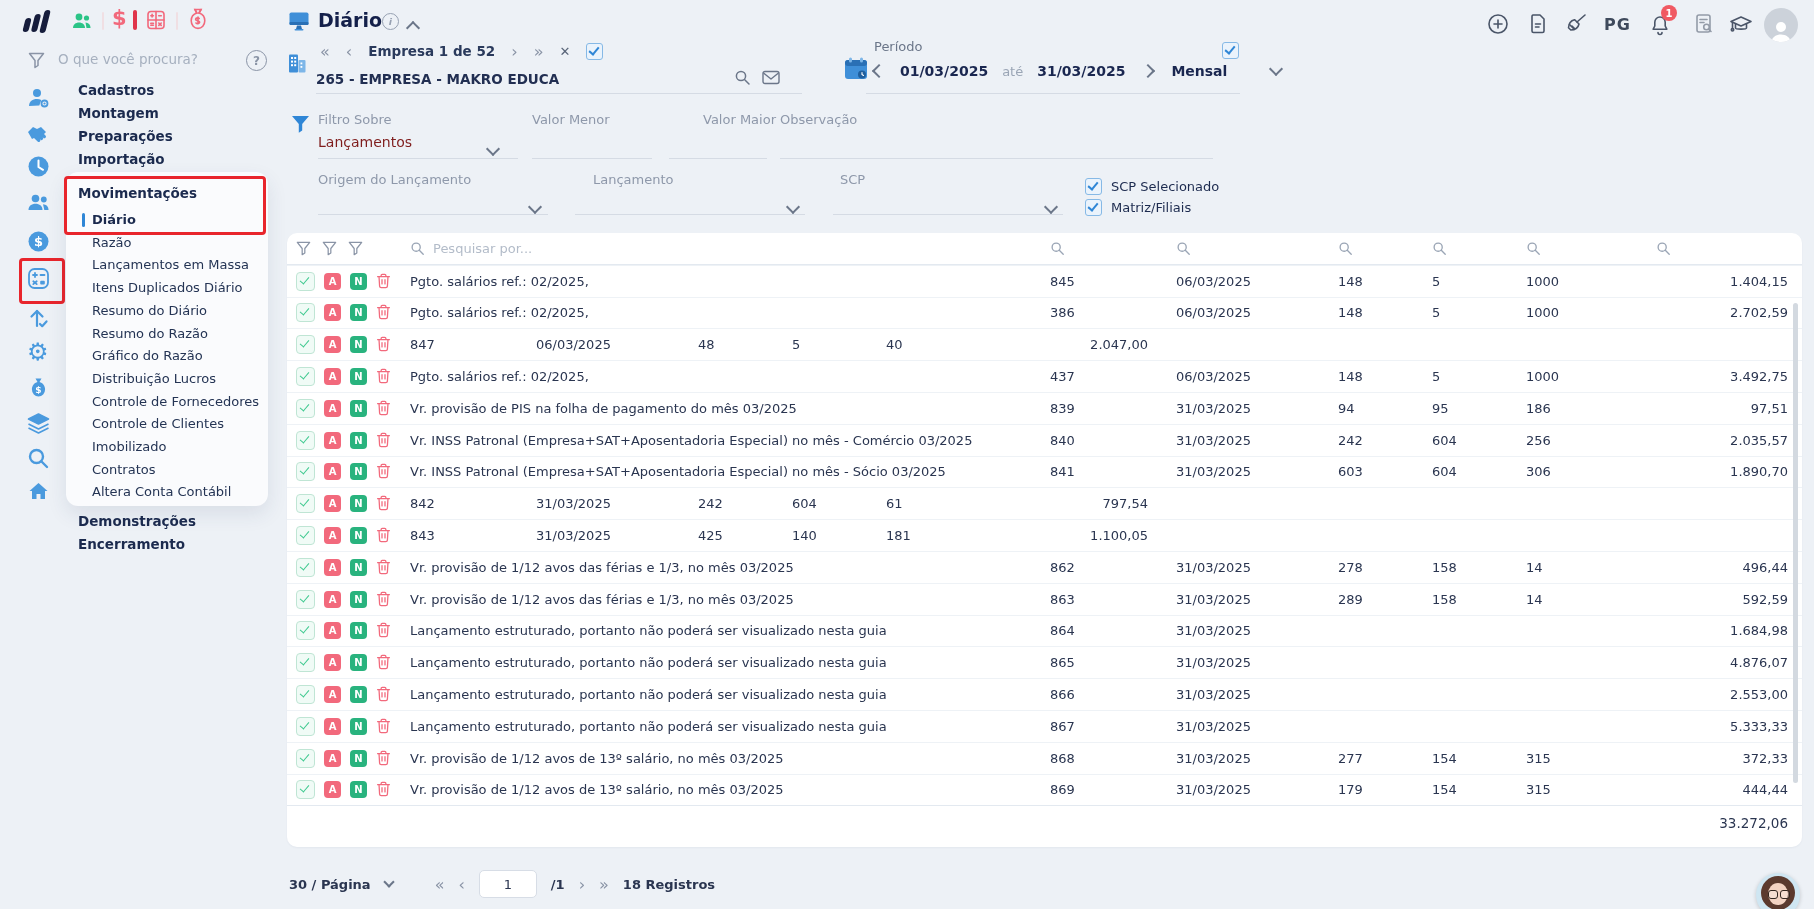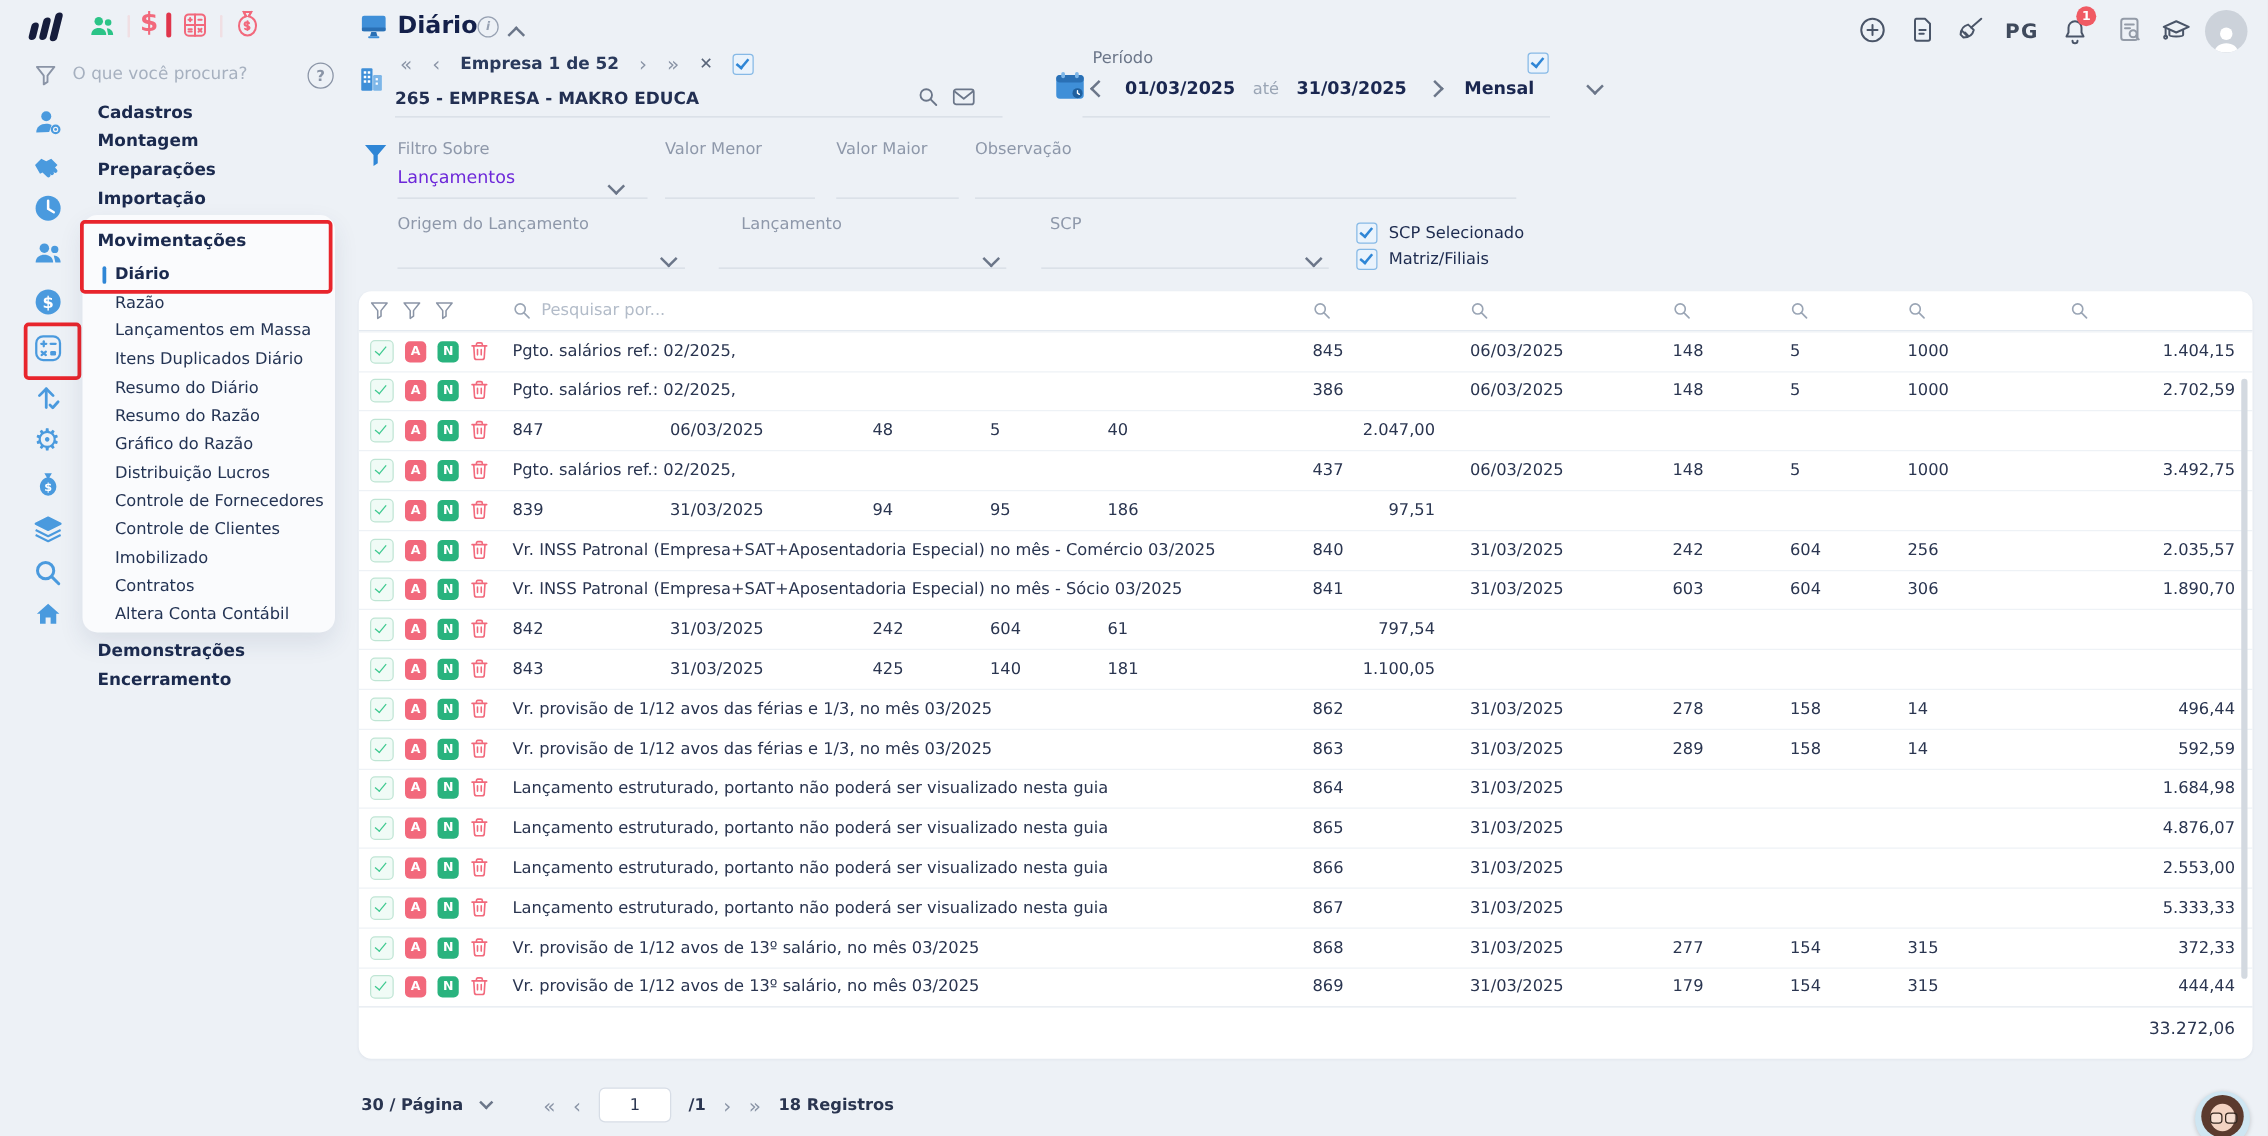--- a/index.html
+++ b/index.html
@@ -50,21 +50,21 @@
   .pager-txt{font-size:13.5px;font-weight:600;color:#2a3a5c;}
   .underline{height:1px;background:#d5dbe4;}
   .cb{width:15px;height:15px;border-radius:3px;background:#eaf3fc;border:1.5px solid #86b9e6;position:relative;cursor:pointer;}
   .cb:after{content:"";position:absolute;left:4px;top:1px;width:4px;height:8px;border-right:2px solid #2f86d6;border-bottom:2px solid #2f86d6;transform:rotate(40deg);}
   .date-txt{font-size:14px;font-weight:600;color:#1a2750;}
   .gray-txt{font-size:13px;color:#9aa5b5;}
   .plabel{font-size:13px;color:#6b7689;}
 
   
   .flabel{font-size:13px;color:#8e98aa;}
-  .fvalue{font-size:14px;font-weight:500;color:#6d28d9;}
+  .fvalue{font-size:14px;font-weight:500;color:#7f1d1d;}
   .cb-label{font-size:13px;font-weight:500;color:#1d2b4f;}
 
   
   #tableCard{background:#fff;border-radius:10px;box-shadow:0 1px 2px rgba(40,60,100,.05);}
   .thead1{height:31px;border-bottom:0;}
   .thead2{height:27px;border-bottom:1px solid #e3e9f0;}
   .cell{box-sizing:border-box;padding:0 10px;display:flex;align-items:center;height:100%;}
   .c-controls{width:113px;padding:0 0 0 9px;gap:9px;}
   .c-hist{flex:1;}
   .c-cod{width:126px;} .c-data{width:162px;} .c-deb{width:94px;} .c-cred{width:94px;} .c-codh{width:130px;}
@@ -383,21 +383,21 @@
 
   <div class="abs flabel" style="left:318px;top:112px;">Filtro Sobre</div>
   <div class="abs fvalue" style="left:318px;top:134px;">Lançamentos</div>
   <div class="abs" style="left:488px;top:139px;"><span class="chev down"></span></div>
   <div class="abs underline" style="left:318px;top:158px;width:200px;"></div>
 
   <div class="abs flabel" style="left:532px;top:112px;">Valor Menor</div>
   <div class="abs fvalue" style="left:532px;top:134px;"></div>
   <div class="abs underline" style="left:532px;top:158px;width:120px;"></div>
 
-  <div class="abs flabel" style="left:669px;top:112px;">Valor Maior</div>
+  <div class="abs flabel" style="left:703px;top:112px;">Valor Maior</div>
   <div class="abs fvalue" style="left:669px;top:134px;"></div>
   <div class="abs underline" style="left:669px;top:158px;width:98px;"></div>
 
   <div class="abs flabel" style="left:780px;top:112px;">Observação</div>
   <div class="abs fvalue" style="left:780px;top:134px;"></div>
   <div class="abs underline" style="left:780px;top:158px;width:433px;"></div>
 
   <div class="abs flabel" style="left:318px;top:172px;">Origem do Lançamento</div>
   <div class="abs" style="left:530px;top:197px;"><span class="chev down"></span></div>
   <div class="abs underline" style="left:318px;top:214px;width:230px;"></div>
@@ -579,20 +579,21 @@
           <div class="cell c-controls">
             <span class="rcheck"></span>
             <span class="badge badge-a">A</span>
             <span class="badge badge-n">N</span>
             <span class="trash">
               <svg width="15" height="16" viewBox="0 0 14 15" fill="none" stroke="#f2697c" stroke-width="1.2" stroke-linecap="round">
                 <path d="M1.5 3.5h11M4.8 3.5V2.2a1 1 0 0 1 1-1h2.4a1 1 0 0 1 1 1v1.3M2.8 3.5l.55 8.8a1.5 1.5 0 0 0 1.5 1.4h4.3a1.5 1.5 0 0 0 1.5-1.4l.55-8.8M5.6 6.3v3.9M8.4 6.3v3.9"></path>
               </svg>
             </span>
           </div>
+          <div class="cell c-hist">Vr. provisão de PIS na folha de pagamento do mês 03/2025</div>
           <div class="cell c-cod">839</div>
           <div class="cell c-data">31/03/2025</div>
           <div class="cell c-deb">94</div>
           <div class="cell c-cred">95</div>
           <div class="cell c-codh">186</div>
           <div class="cell c-valor">97,51</div>
         </div>
         <div class="trow">
           <div class="cell c-controls">
             <span class="rcheck"></span>

